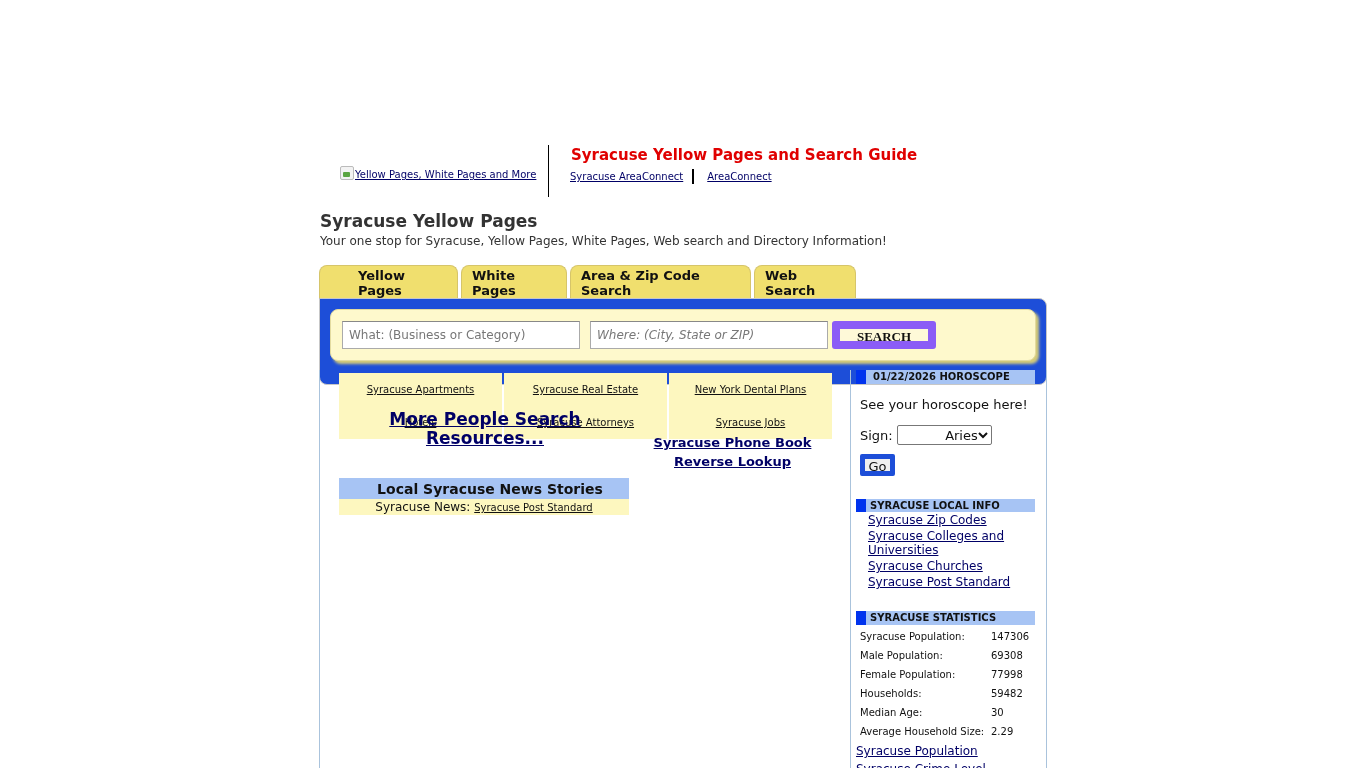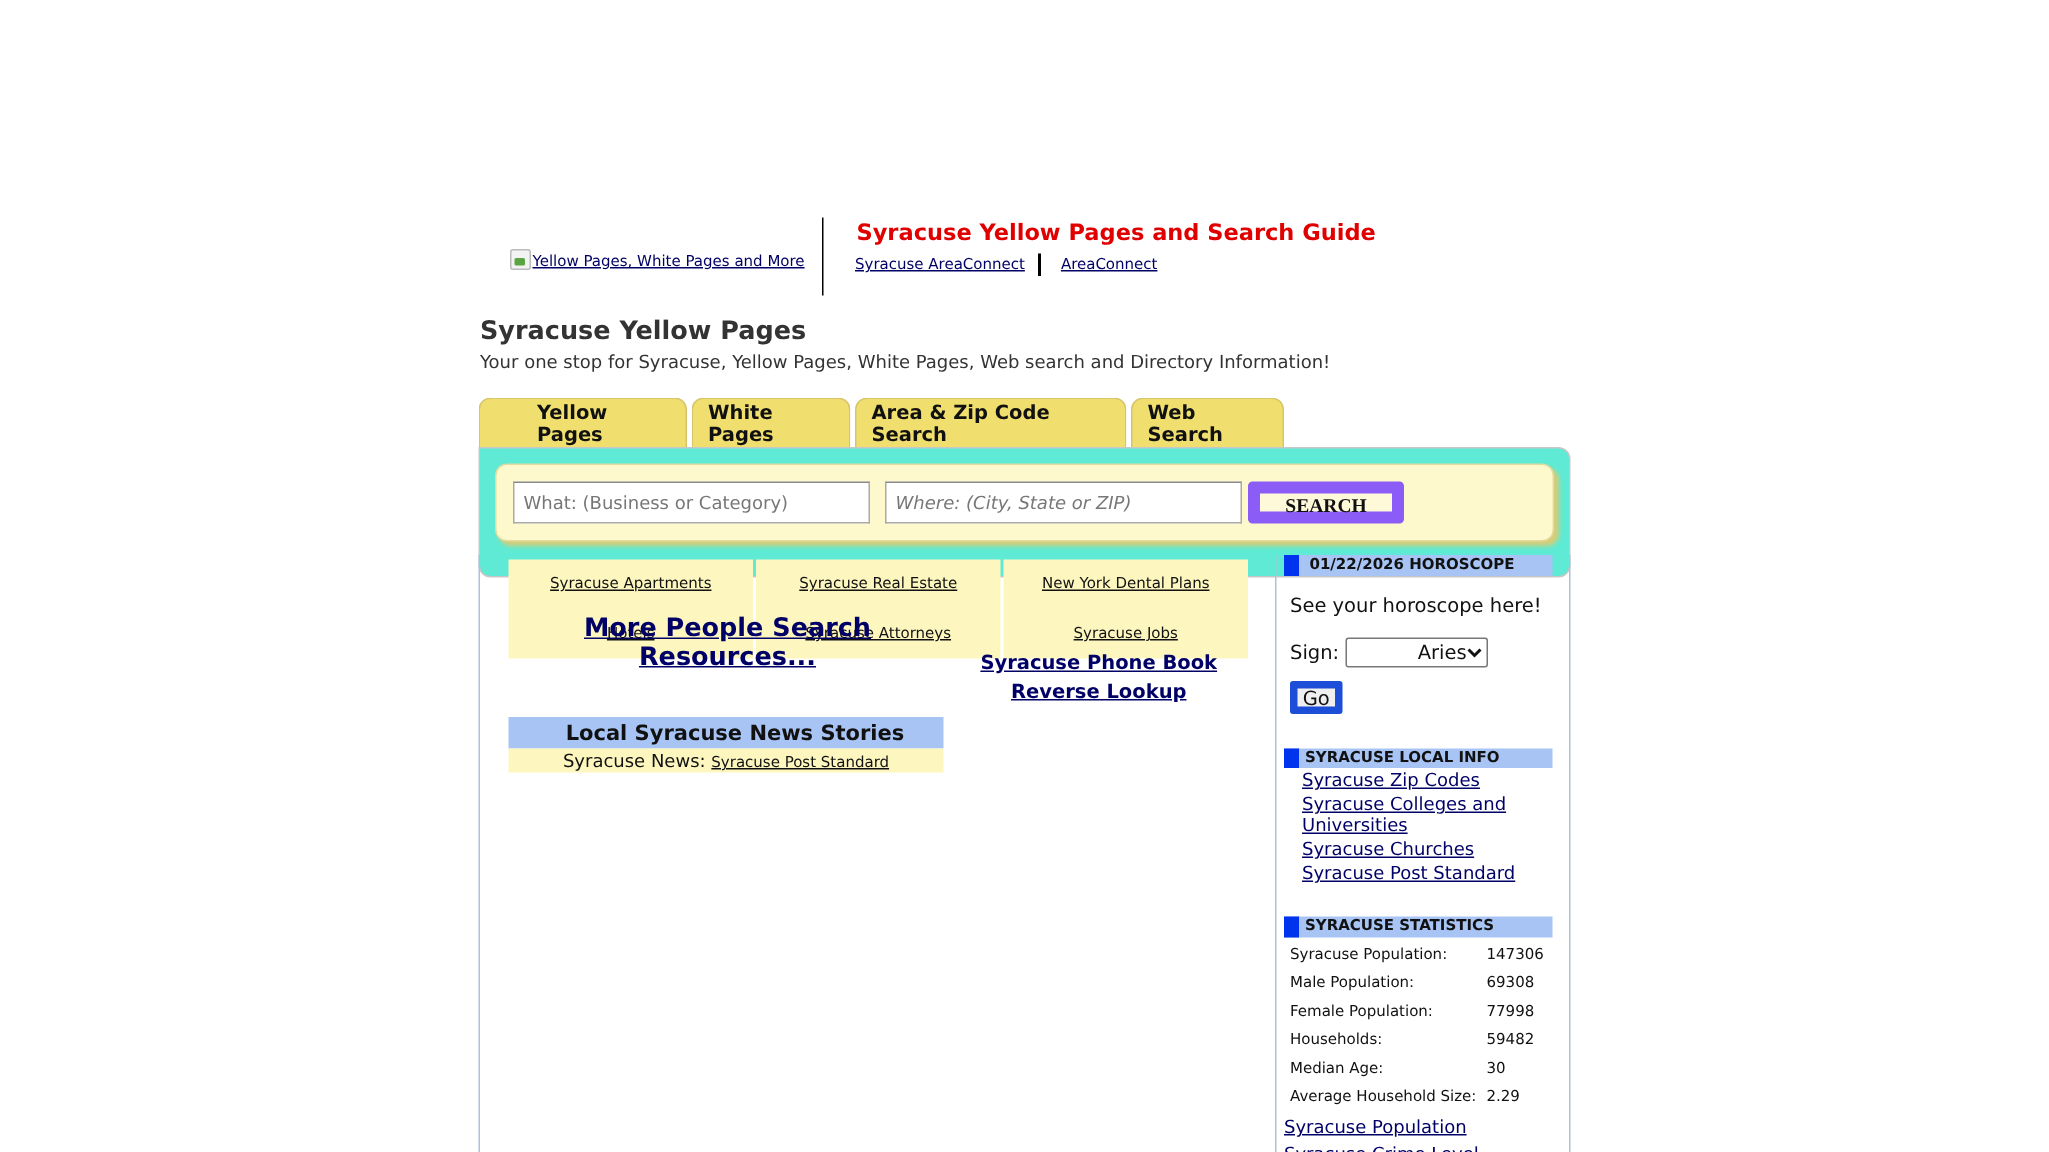--- a/index.html
+++ b/index.html
@@ -21,21 +21,21 @@
 
   
   .tabs { position: absolute; left: 319px; top: 265px; display: flex; gap: 3px; }
   .tab { height: 34px; background: #f0df6e; border: 1px solid #d6c56a; border-bottom: none; border-radius: 8px 8px 0 0; font-size: 13px; font-weight: bold; color: #111; display: flex; align-items: center; justify-content: center; padding: 0 10px; cursor: pointer; }
   .tab.t1 { width: 139px; padding-left: 38px; }
   .tab.t2 { width: 106px; }
   .tab.t3 { width: 181px; }
   .tab.t4 { width: 102px; }
 
   
-  .search-frame { position: absolute; left: 319px; top: 298px; width: 728px; height: 87px; border: 1px solid #c7c7c7; border-radius: 0 8px 8px 8px; background: #5eead4; }
+  .search-frame { position: absolute; left: 319px; top: 298px; width: 728px; height: 87px; border: 1px solid #c7c7c7; border-radius: 0 8px 8px 8px; background: #1d4ed8; }
   .search-inner { position: absolute; left: 10px; top: 10px; width: 706px; height: 52px; background: #fef9cc; border: 1px solid #e3dba0; border-radius: 8px; box-shadow: 3px 3px 3px #d6cd78; }
   .search-input { position: absolute; top: 11px; height: 28px; border: 1px solid #aaa; border-top-color: #888; background: #fff; font-family: "DejaVu Sans", sans-serif; font-size: 12px; padding: 0 6px; color: #333; }
   .search-input::placeholder { color: #777; }
   .inp-what { left: 11px; width: 238px; }
   .inp-where { left: 259px; width: 238px; font-style: italic; }
   .search-btn { position: absolute; left: 501px; top: 11px; width: 104px; height: 28px; background: #fef9d8; border: 8px solid #8b5cf6; border-radius: 3px; font-family: Liberation Serif, serif; font-weight: bold; font-size: 13px; color: #111; cursor: pointer; }
 
   
   .main-box { position: absolute; left: 319px; top: 370px; width: 728px; height: 420px; border: 1px solid #aac3dc; border-top: none; }
   .sidebar-line { position: absolute; left: 850px; top: 370px; width: 1px; height: 400px; background: #aac3dc; }

